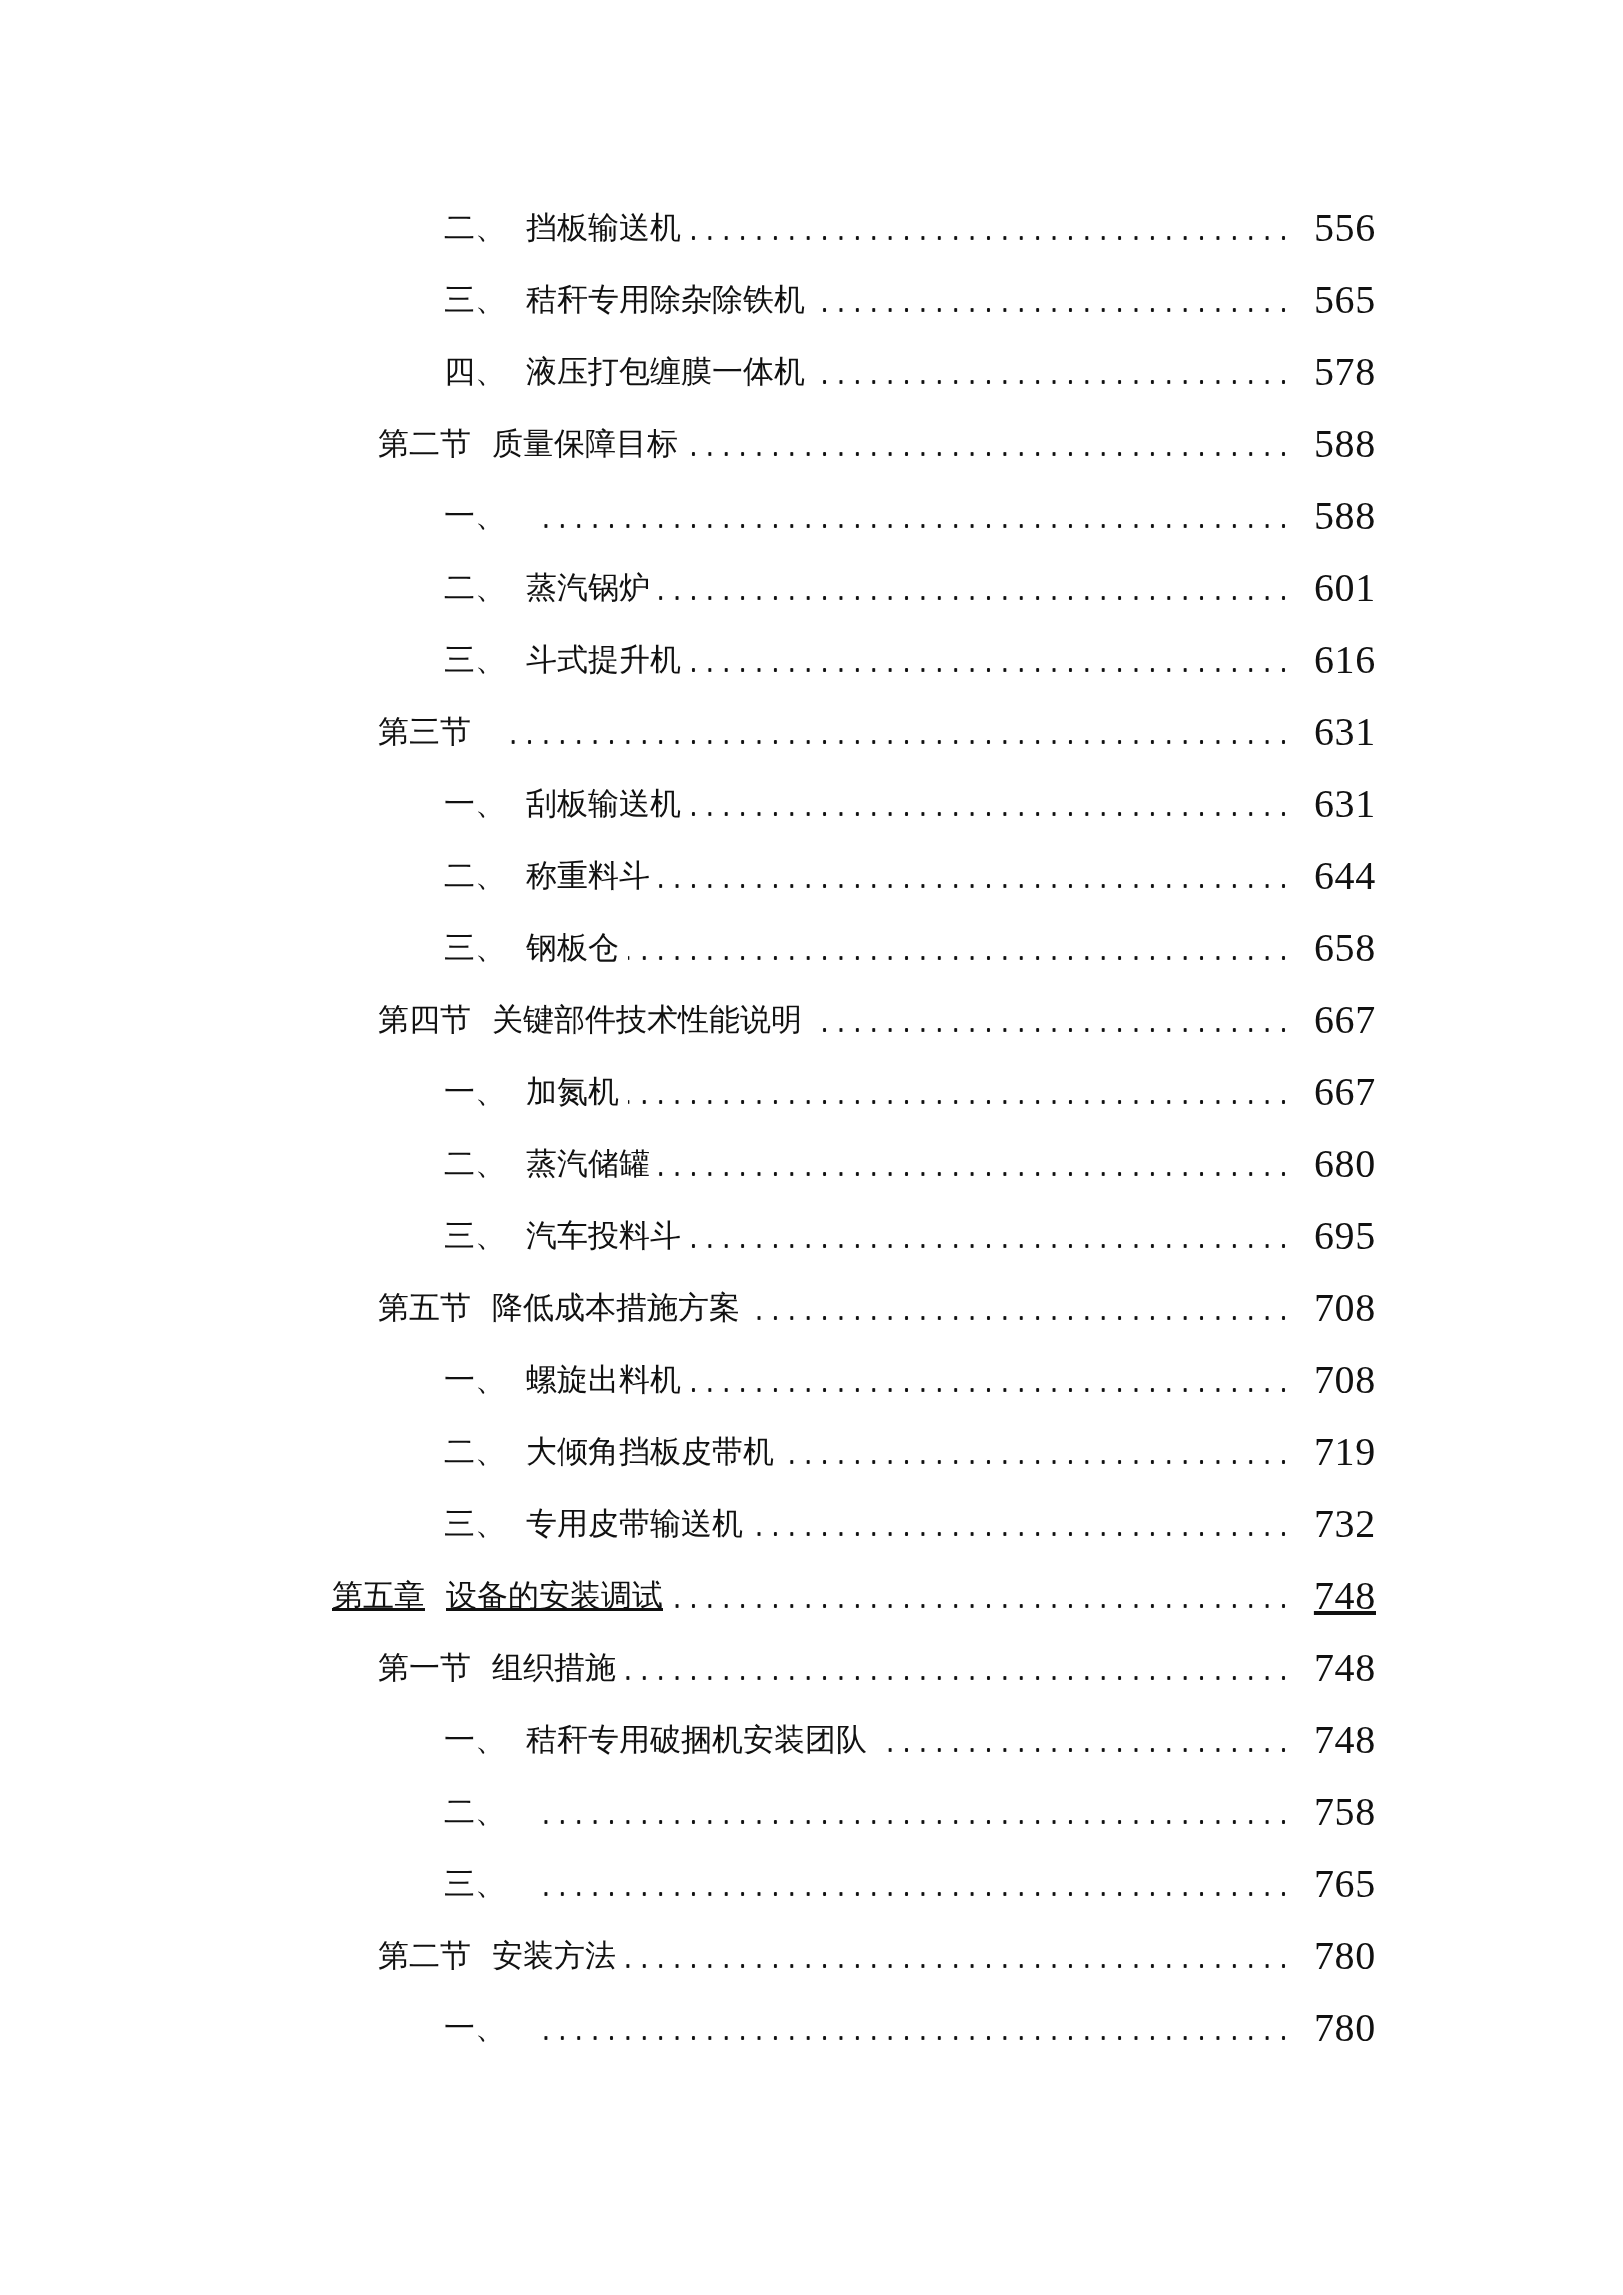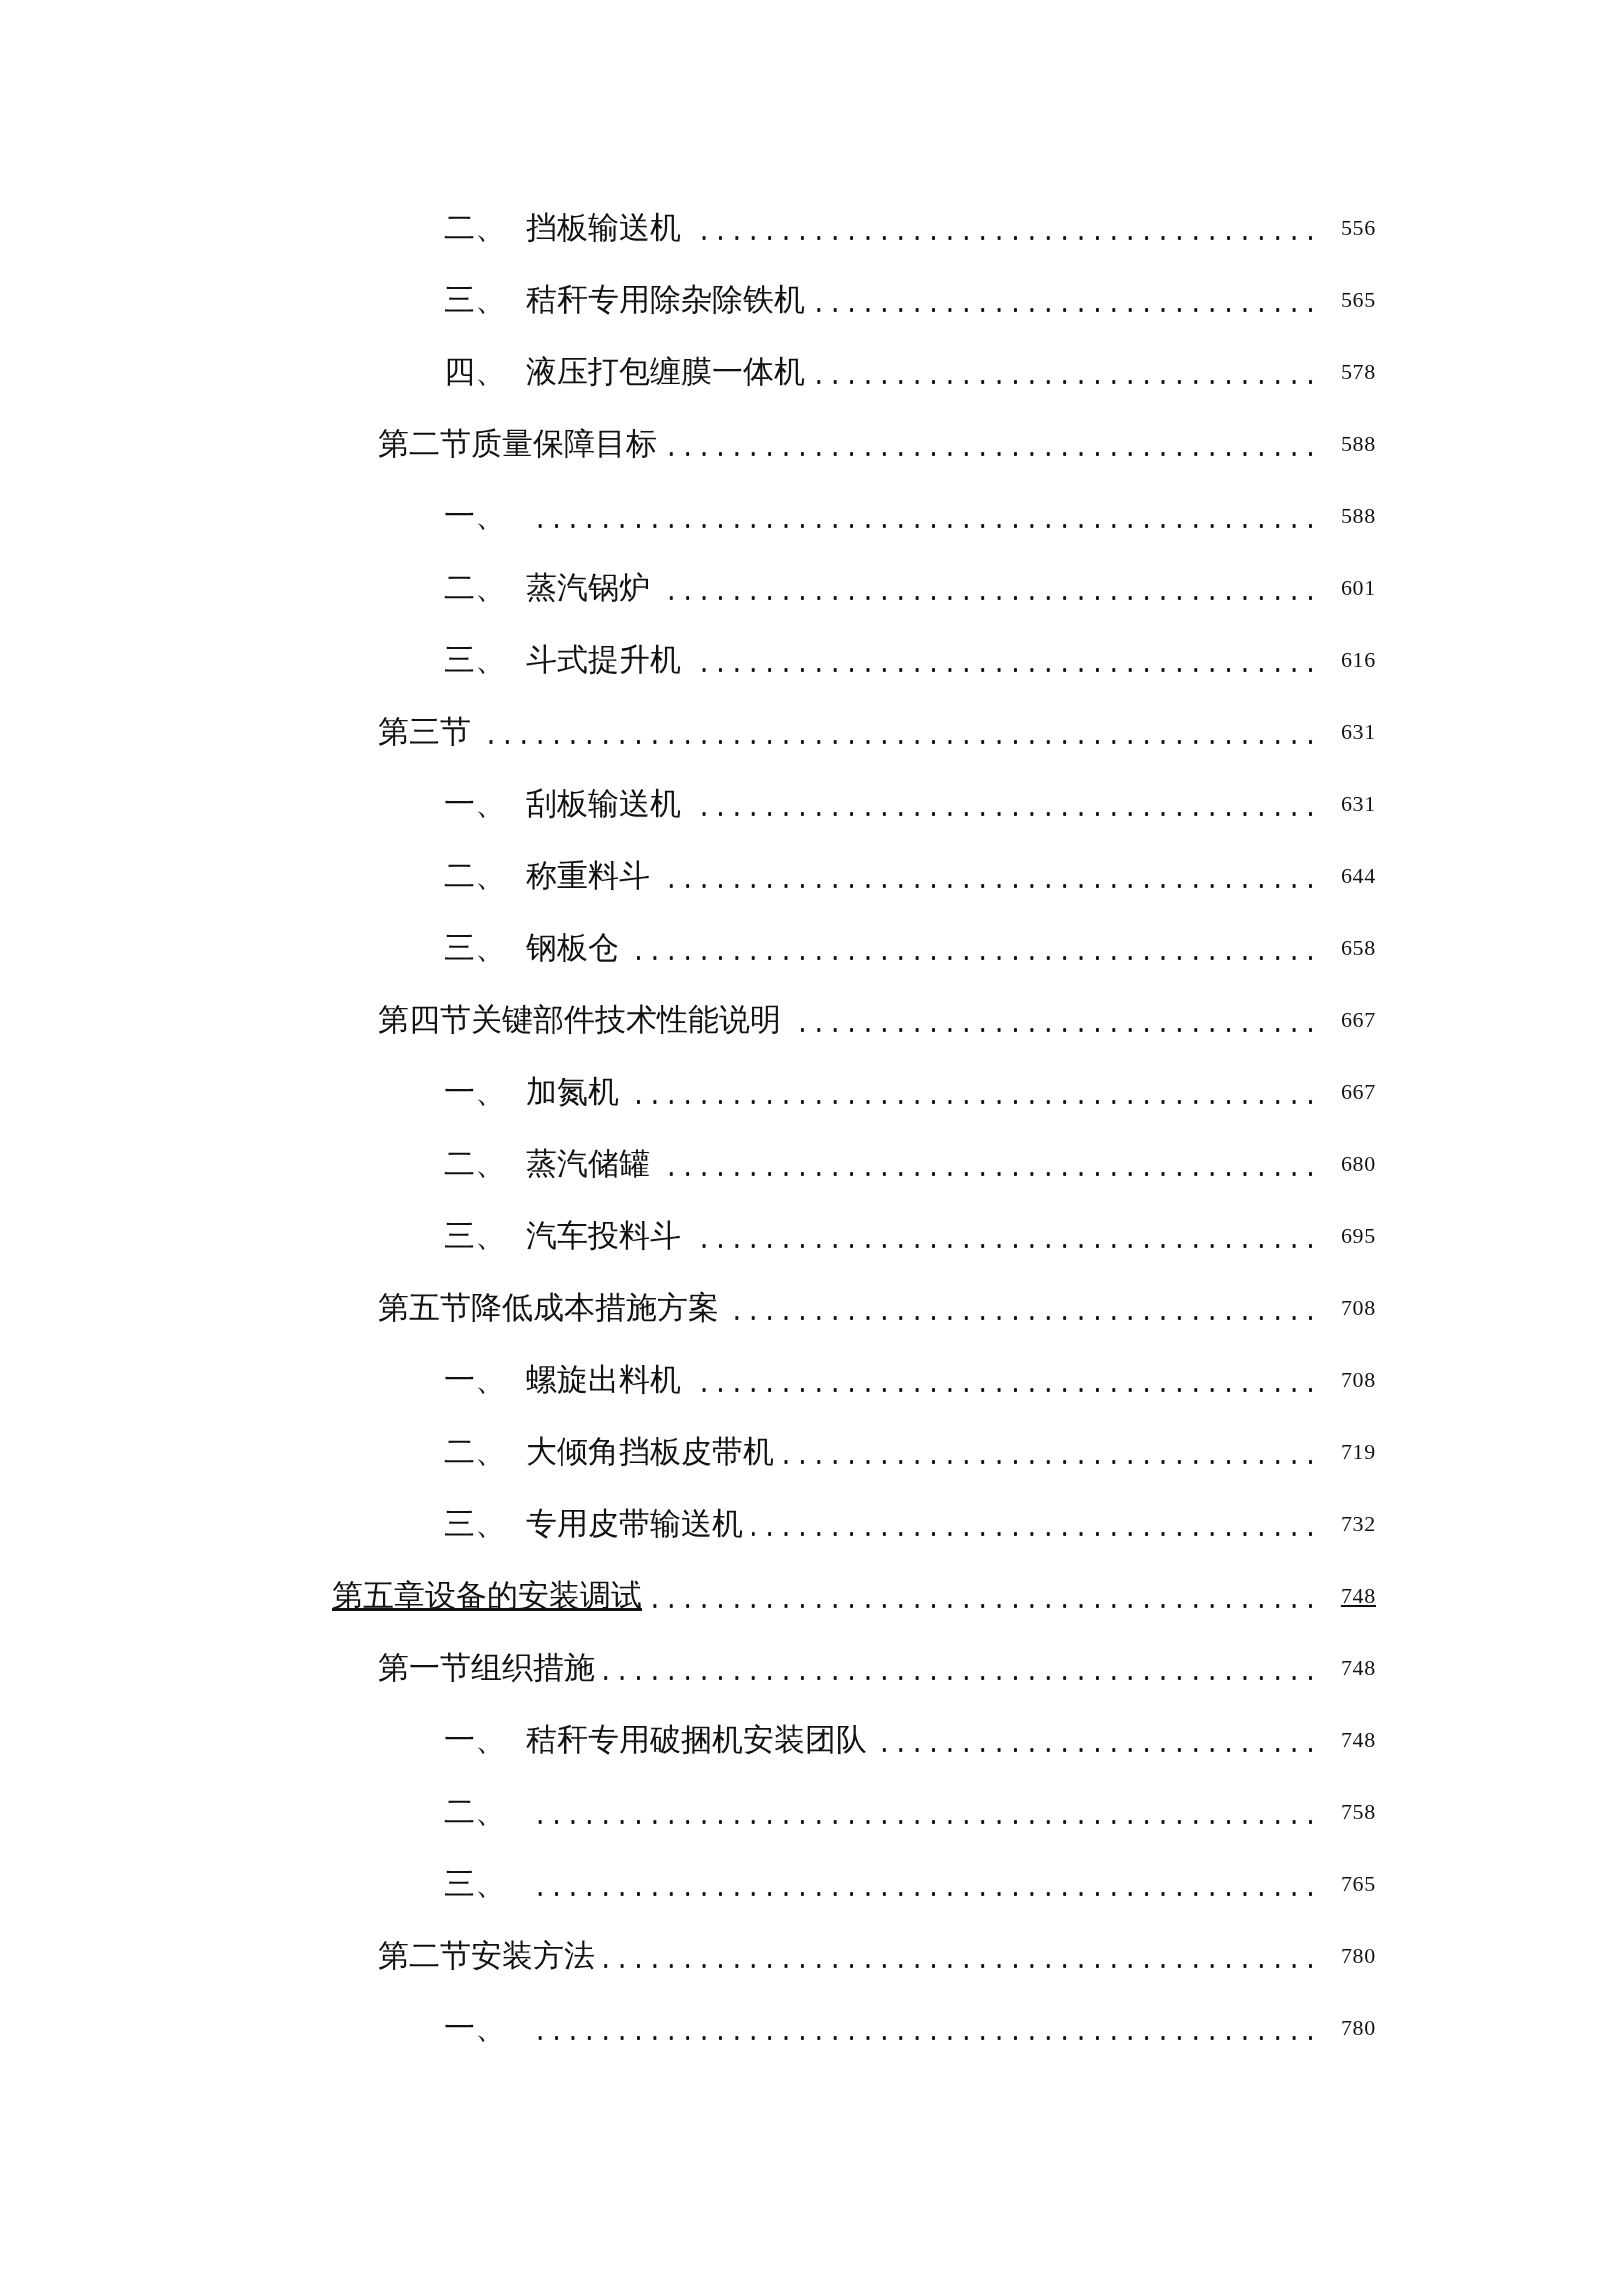--- a/index.html
+++ b/index.html
@@ -43,38 +43,38 @@
 
   .marker {
     display: inline-block;
     flex: 0 0 auto;
   }
   .lvl-item .marker {
     width: 82px; 
   }
   .lvl-chapter .marker,
   .lvl-section .marker {
-    margin-right: 0;
+    margin-right: 21px;
   }
   .title {
     flex: 0 0 auto;
   }
   .leader {
     flex: 1 1 auto;
     height: 72px;
     margin-left: 9.2px;
     margin-right: 22px;
     background-image: radial-gradient(circle, #111 1.7px, transparent 2px);
     background-size: 16.4px 7.9px;
     background-repeat: repeat-x;
     background-position: right 0 top 42px;
   }
   .page {
     flex: 0 0 auto;
-    font-size: 22px;
+    font-size: 40px;
     letter-spacing: 0.7px;
     text-align: left;
   }
 </style>
 </head>
 <body>
 
 <div class="toc">
   <div class="toc-row lvl-item">
       <div class="toc-line">

